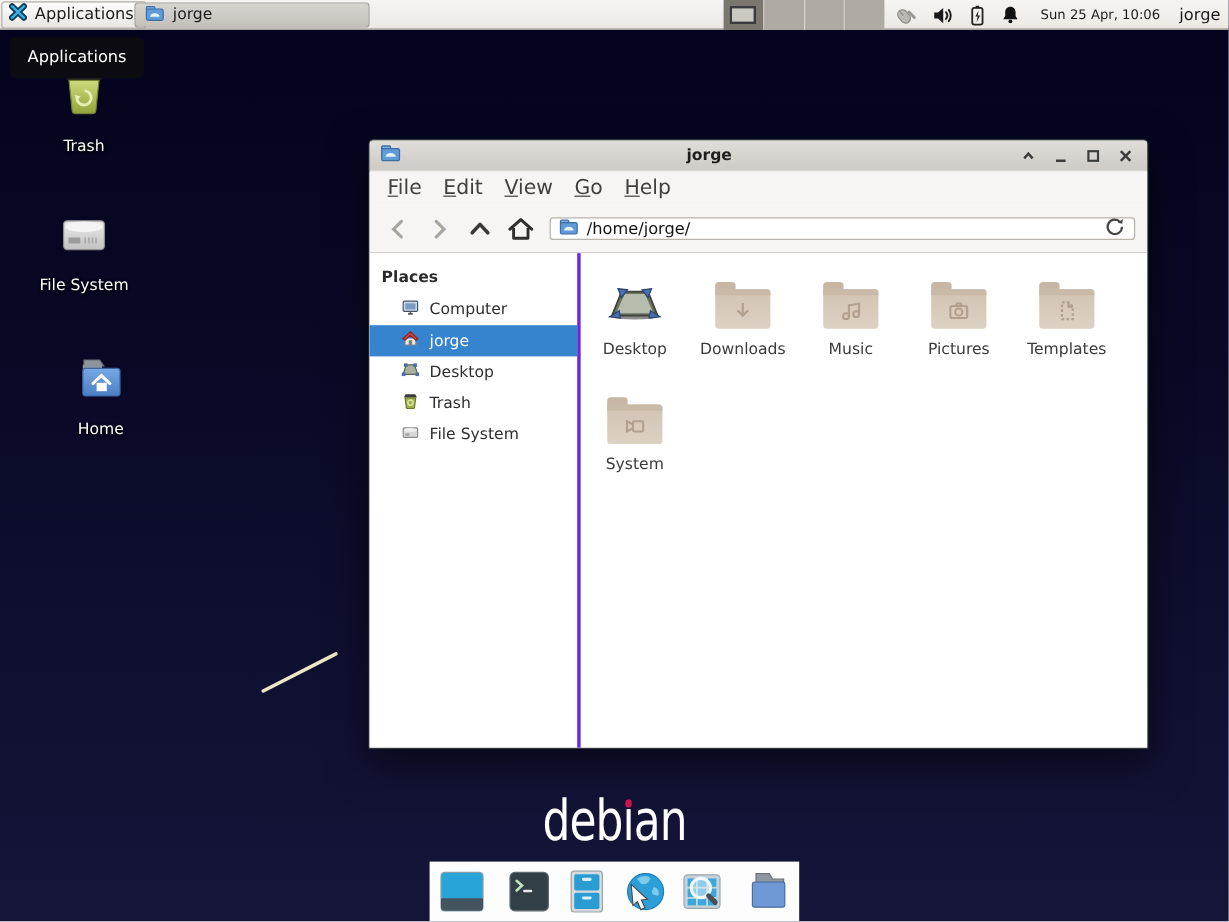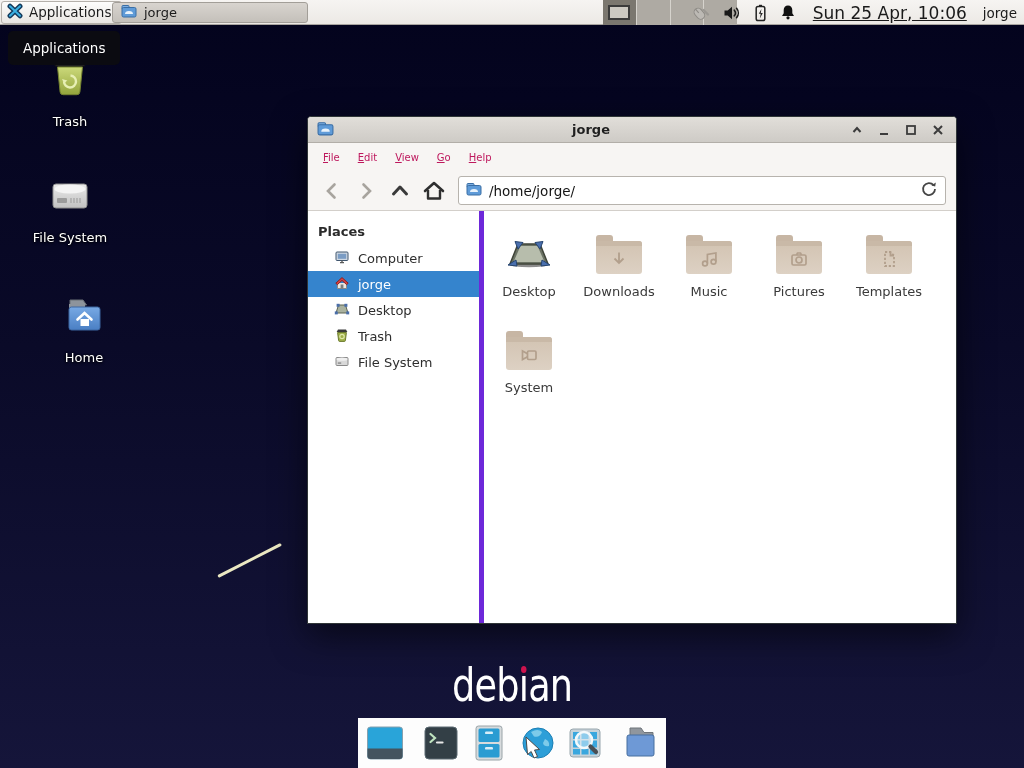--- a/index.html
+++ b/index.html
@@ -22,21 +22,21 @@
                  background:linear-gradient(180deg,#d8d4cf,#c4c0ba); border:1px solid #a29e98;
                  border-radius:3px; display:flex; align-items:center; gap:7px; padding:0 8px; }
   .task-button .label { font-size:13px; color:#1b1b1b; }
   .pager { position:absolute; left:603px; top:0; width:134px; height:25px; display:flex; }
   .pager .ws { flex:1; background:#aeaaa3; border-right:1px solid #d6d3cd; }
   .pager .ws:last-child { border-right:none; }
   .pager .ws.active { background:#7b776f; display:flex; align-items:center; justify-content:center; }
   .pager .ws.active .mini-win { width:22px; height:15px; background:#ccc9c2; border:2px solid #3b3b3b; }
   .panel-right { position:absolute; right:7px; top:0; height:25px; display:flex; align-items:center; gap:13px; }
   .tray-icon { display:flex; align-items:center; }
-  .clock { font-size:17px; color:#1a1a1a; margin-left:4px;text-decoration:underline; }
+  .clock { font-size:11px; color:#1a1a1a; margin-left:4px; }
   .user { font-size:13.5px; color:#1a1a1a; margin-left:3px; }
 
   
   .tooltip { position:absolute; left:8px; top:31px; background:rgba(11,11,17,0.97); color:#fff;
              font-size:13.5px; padding:9px 15px; border-radius:5px; z-index:40; }
 
   
   .desk-icon { position:absolute; width:96px; display:flex; flex-direction:column; align-items:center; z-index:5; }
   .desk-icon .label { margin-top:7px; color:#fff; font-size:13px; text-shadow:0 1px 3px #000,0 0 2px #000; }
   #desk-trash { left:22px; top:52px; }
@@ -47,31 +47,31 @@
   .window { position:absolute; left:307px; top:116px; width:650px; height:508px;
             background:#fff; border:1px solid #2f3537; border-radius:4px 4px 0 0;
             box-shadow:0 12px 34px rgba(0,0,0,0.55); z-index:10; display:flex; flex-direction:column; }
   .titlebar { height:26px; background:linear-gradient(180deg,#e1ded9,#cecbc6);
               border-bottom:1px solid #b2aea8; border-radius:3px 3px 0 0;
               display:flex; align-items:center; padding:0 9px; }
   .titlebar .title { flex:1; text-align:center; font-weight:bold; font-size:13px; color:#1f1f1f; }
   .tb-buttons { display:flex; gap:9px; }
   .tb-btn { width:18px; height:18px; display:flex; align-items:center; justify-content:center; }
   .menubar { height:28px; background:#f7f5f3; display:flex; align-items:center; padding:0 6px; }
-  .menu-item { padding:4px 9px; font-size:10px; color:#be185d; }
+  .menu-item { padding:4px 9px; font-size:17px; color:#404040; }
   .menu-item span { display:inline-block; }
   .menu-item span::first-letter { text-decoration:underline; }
   .toolbar { height:40px; background:#f7f5f3; border-bottom:1px solid #d3cfca;
              display:flex; align-items:center; gap:6px; padding:0 10px; }
   .tool-btn { width:28px; height:28px; display:flex; align-items:center; justify-content:center; border-radius:3px; }
-  .pathbar { flex:1; height:29px; background:#fff; border:1px solid #b7b3ad; border-radius:3px;
+  .pathbar { flex:1; height:19px; background:#fff; border:1px solid #b7b3ad; border-radius:3px;
              display:flex; align-items:center; gap:7px; padding:0 7px; margin-left:4px; }
   .pathbar .path-text { flex:1; font-size:13.5px; color:#141414; }
   .window-body { flex:1; display:flex; min-height:0; }
-  .sidebar { width:176px; background:#fff; border-right:5px solid #6d28d9; padding-top:8px; }
+  .sidebar { width:176px; background:#fff; border-right:3px solid #6d28d9; padding-top:8px; }
   .side-header { font-weight:bold; font-size:13px; color:#2b2b2b; padding:5px 10px 6px 10px; }
   .side-item { height:26px; display:flex; align-items:center; gap:8px; padding-left:26px; font-size:13px; color:#2e2e2e; }
   .side-item.selected { background:#3584cd; color:#fff; }
   .content { flex:1; display:flex; flex-direction:column; min-width:0; }
   .files { flex:1; background:#fff; padding-top:18px; display:grid;
            grid-template-columns:repeat(5,90px); grid-auto-rows:min-content;
            row-gap:26px; justify-items:center; align-content:start; }
   .file-item { width:90px; display:flex; flex-direction:column; align-items:center; }
   .file-item .label { margin-top:7px; font-size:13px; color:#3a3a3a; }
   .icon48 { width:48px; height:48px; display:flex; align-items:center; justify-content:center; position:relative; }

